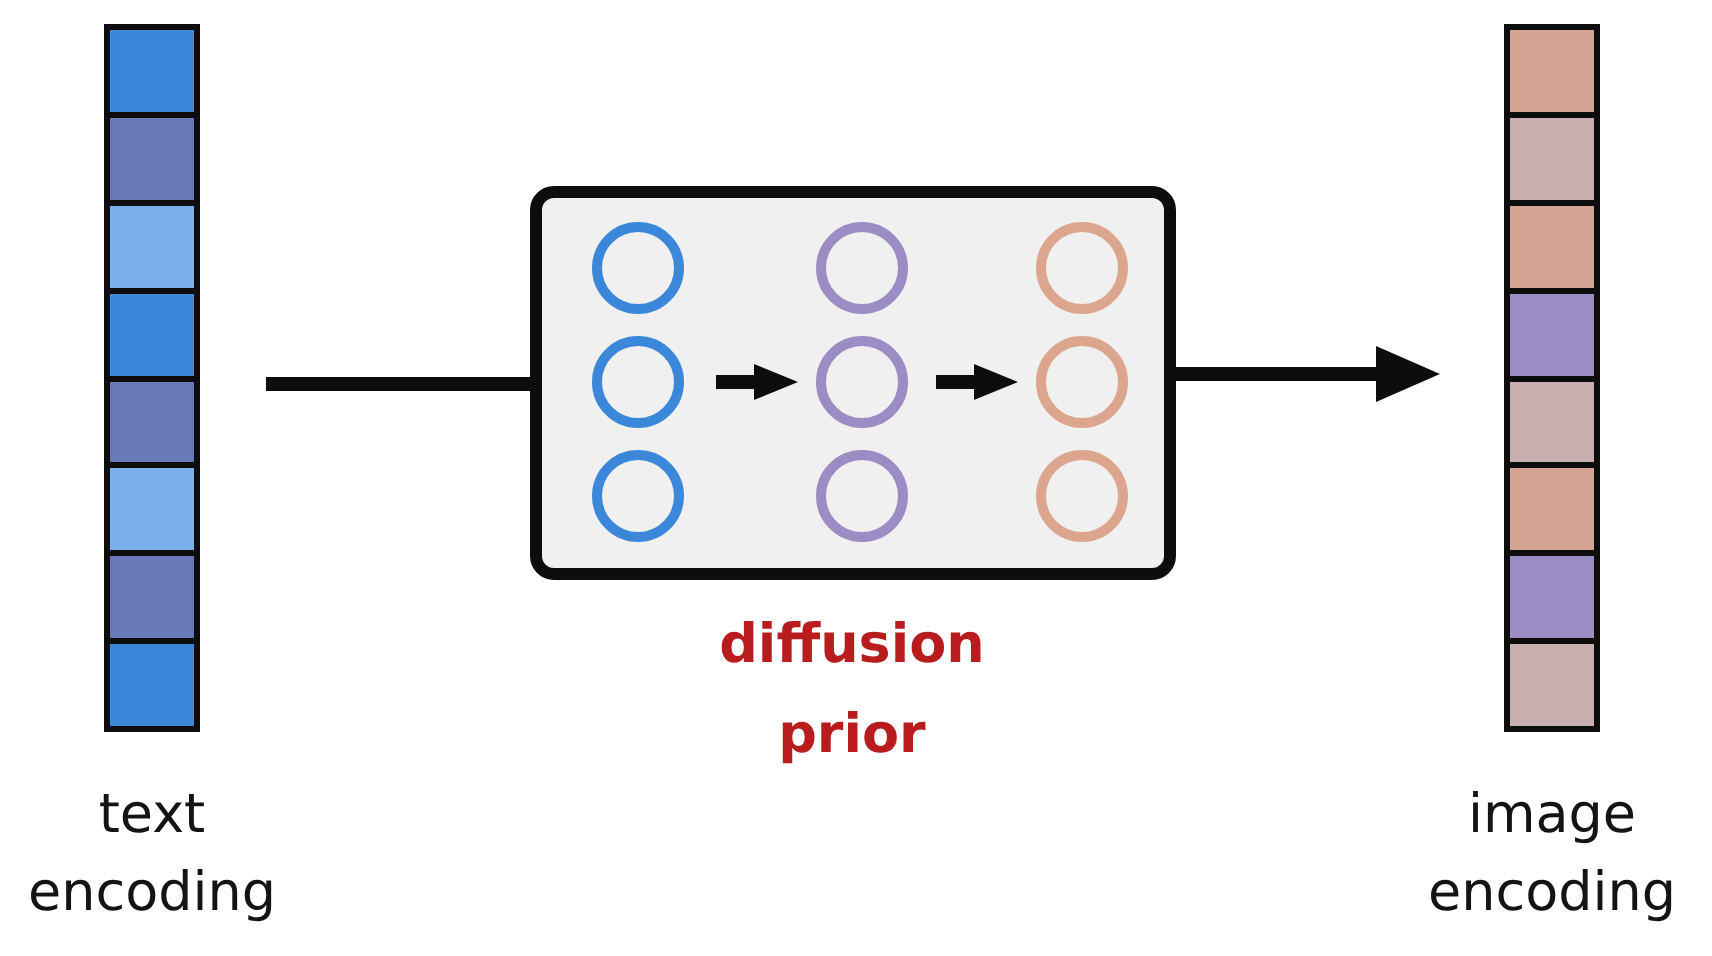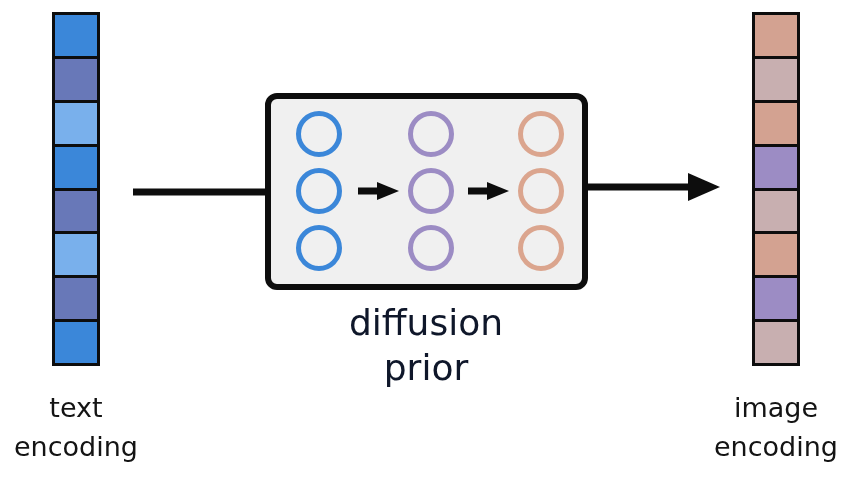--- a/index.html
+++ b/index.html
@@ -110,24 +110,25 @@
   }
   #in-line  { left: 133px; top: 177px; width: 140px; }
   #out-line { left: 580px; top: 172px; width: 140px; }
 
   .caption-prior {
     position: absolute;
     left: 326px;
     top: 300px;
     width: 200px;
     text-align: center;
-    font-size: 36px;
+    font-size: 27px;
     line-height: 45px;
-    color: #0f172a;
+    color: #b91c1c;
     white-space: pre-line;
+    font-weight: bold;
   }
 </style>
 </head>
 <body>
 
 <div id="canvas" style="background: rgb(255, 255, 255);">
 
   <div class="enc-bar left" id="text-enc-bar">
       <div class="enc-cell" style="background: rgb(59, 135, 217);"></div>
       <div class="enc-cell" style="background: rgb(104, 120, 184);"></div>

